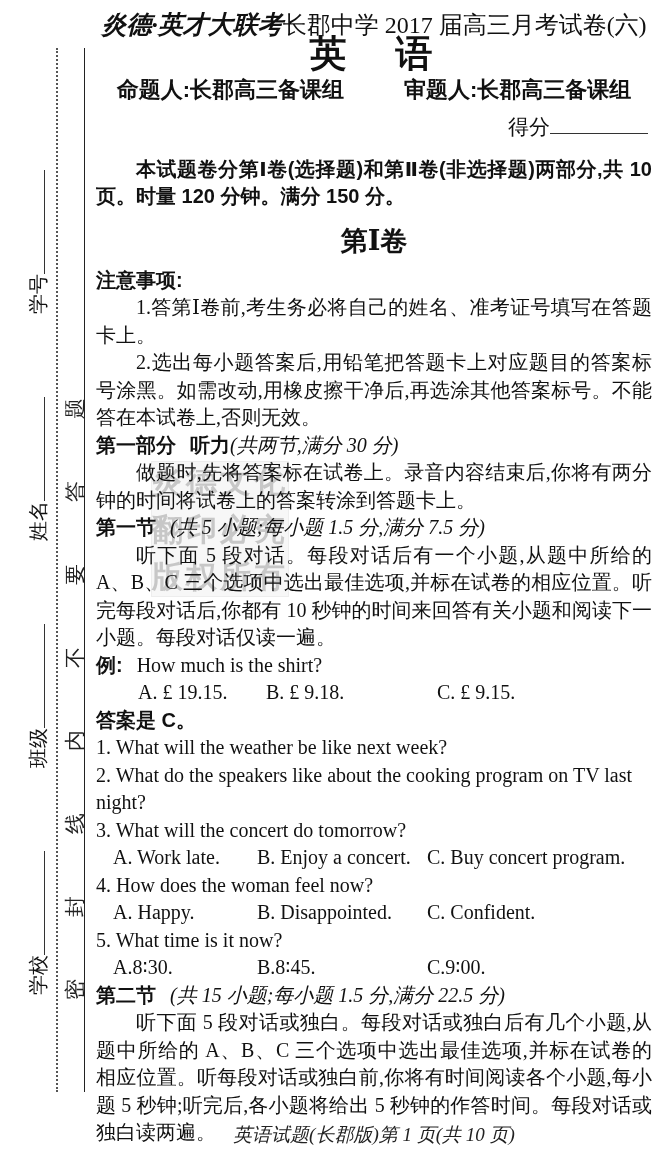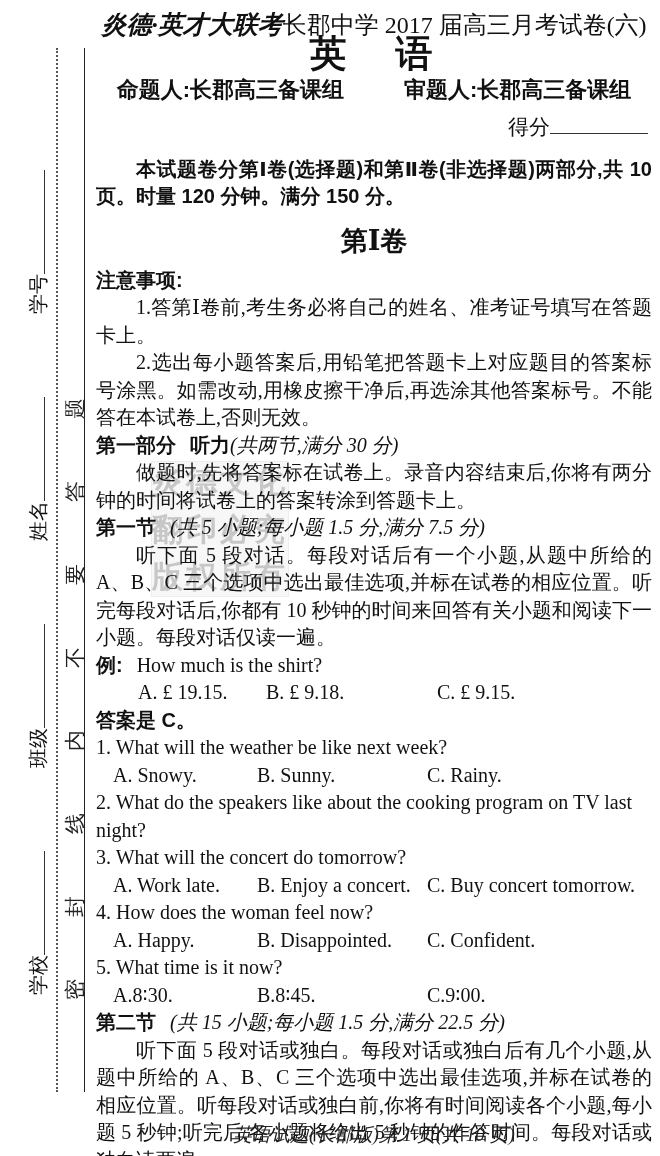--- a/index.html
+++ b/index.html
@@ -126,37 +126,32 @@
     </p>
     <div class="opts opts-ex">
       <span class="o1">A. £ 19.15.</span>
       <span class="o2">B. £ 9.18.</span>
       <span class="o3">C. £ 9.15.</span>
     </div>
     <p class="hei">答案是 C。</p>
 
     <div>
       <p><span>1.</span> <span>What will the weather be like next week?</span></p>
-      <div class="opts">
-        <span class="o1">A. Snowy.</span>
-        <span class="o2">B. Sunny.</span>
-        <span class="o3">C. Rainy.</span>
-      </div>
     </div>
 
     <div>
       <p><span>2.</span> <span>What do the speakers like about the cooking program on TV last night?</span></p>
     </div>
 
     <div>
       <p><span>3.</span> <span>What will the concert do tomorrow?</span></p>
       <div class="opts">
         <span class="o1">A. Work late.</span>
         <span class="o2">B. Enjoy a concert.</span>
-        <span class="o3">C. Buy concert tomorrow.</span>
+        <span class="o3">C. Buy concert program.</span>
       </div>
     </div>
 
     <div>
       <p><span>4.</span> <span>How does the woman feel now?</span></p>
       <div class="opts">
         <span class="o1">A. Happy.</span>
         <span class="o2">B. Disappointed.</span>
         <span class="o3">C. Confident.</span>
       </div>

